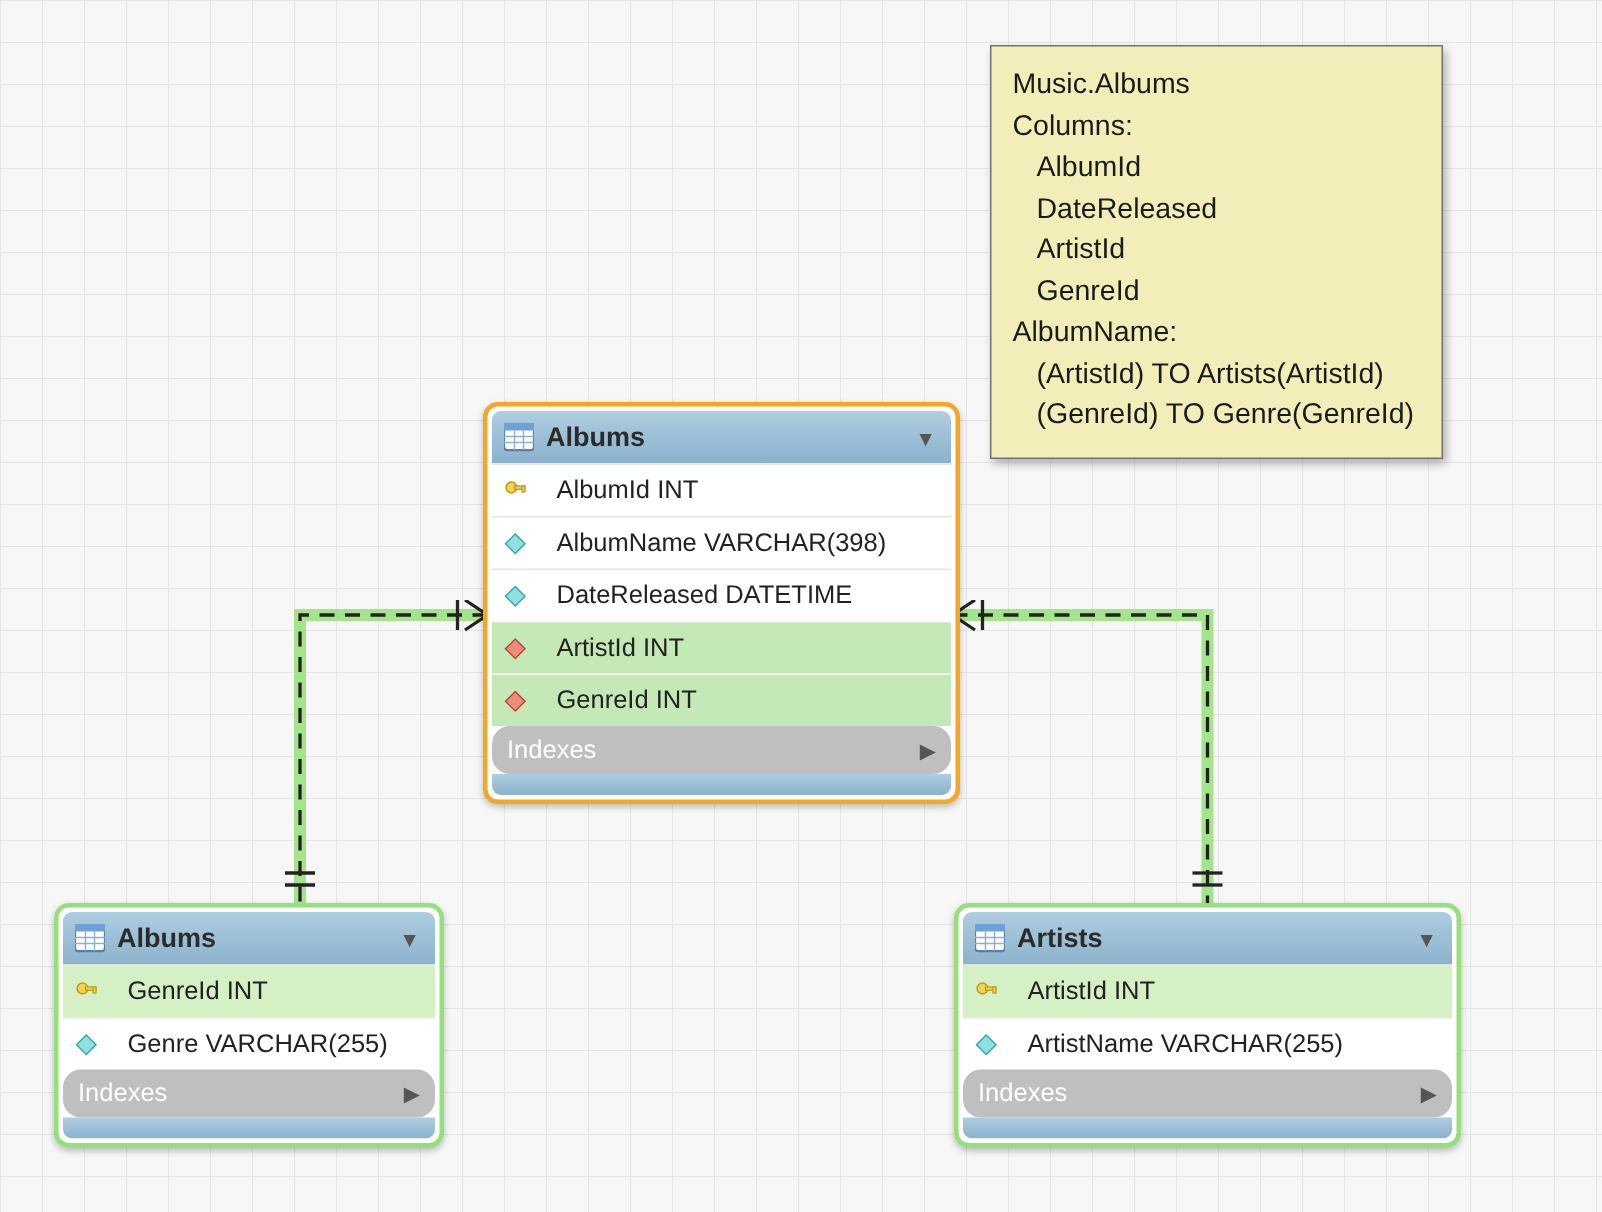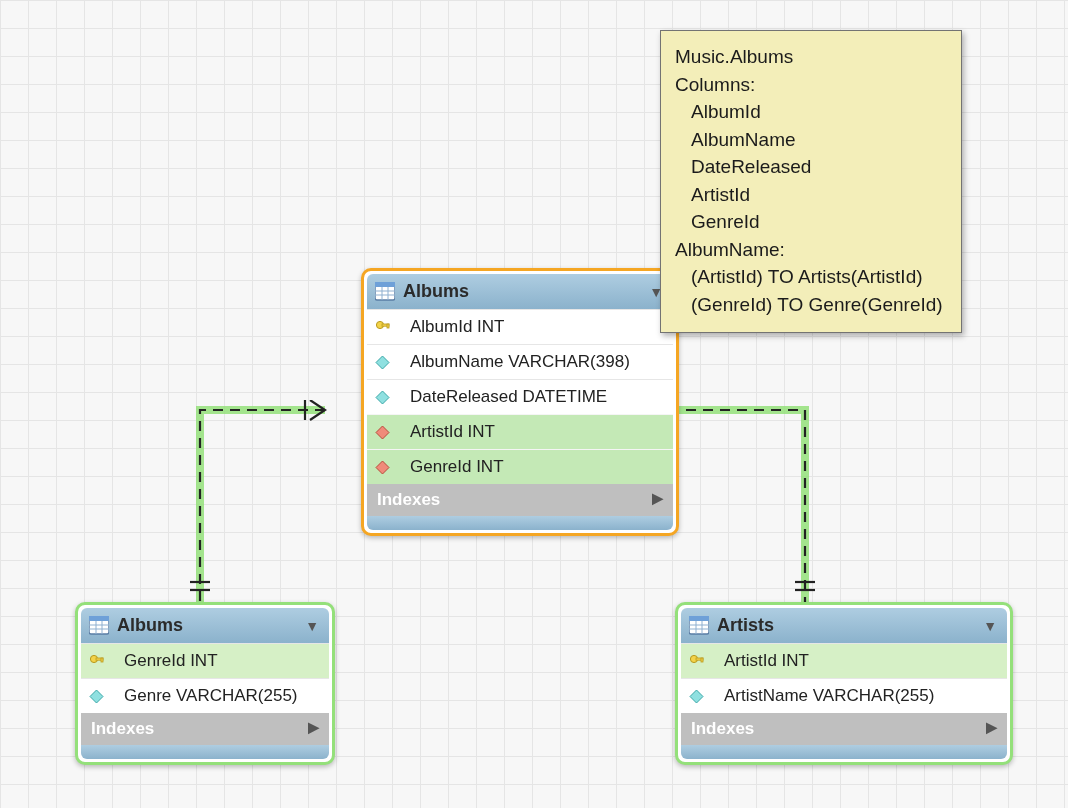--- a/index.html
+++ b/index.html
@@ -21,21 +21,20 @@
     inset: 0;
   }
 
   
   .table-box {
     position: absolute;
     border-radius: 10px;
     box-shadow: 0 2px 5px rgba(0,0,0,0.25);
     background: #fff;
     padding: 3px;
-    margin-left: 39px;
   }
   .table-box.selected { border: 3px solid #f5a623; }
   .table-box.green    { border: 3px solid #94e07a; }
 
   .table-inner { border-radius: 6px; overflow: hidden; }
 
   .tb-header {
     display: flex;
     align-items: center;
     gap: 8px;
@@ -60,26 +59,27 @@
     font-size: 17px;
     color: #222;
     border-top: 1px solid #e6e6e6;
     background: #fff;
   }
   .col-row.pk  { background: #d6f0c6; }
   .col-row.fk  { background: #c4e9b6; border-top: 1px solid #f5f5f5; }
 
   .indexes-row {
     display: flex;
-    align-items: flex-start;
+    align-items: center;
     padding: 6px 10px;
     background: #bfbfbf;
     color: #fff;
-    font-weight: bold;
+    font-weight: normal;
     font-size: 17px;
+    border-radius: 12px;
   }
   .indexes-row .arrow { margin-left: auto; color: #555; font-size: 14px; }
 
   .footer-strip {
     height: 14px;
     background: linear-gradient(#aecde1, #8bb2cc);
   }
 
   
   .tooltip {
@@ -263,21 +263,20 @@
         <span class="arrow">▶</span>
       </div>
       <div class="footer-strip"></div>
     </div>
   </div>
 
   <div class="tooltip" style="left:660px; top:30px;">
     <div>Music.Albums</div>
     <div>Columns:</div>
     <div class="indent">AlbumId</div>
-    <div class="indent">AlbumName</div>
     <div class="indent">DateReleased</div>
     <div class="indent">ArtistId</div>
     <div class="indent">GenreId</div>
     <div>AlbumName:</div>
     <div class="indent">(ArtistId) TO Artists(ArtistId)</div>
     <div class="indent">(GenreId) TO Genre(GenreId)</div>
   </div>
 
 </div>
 

